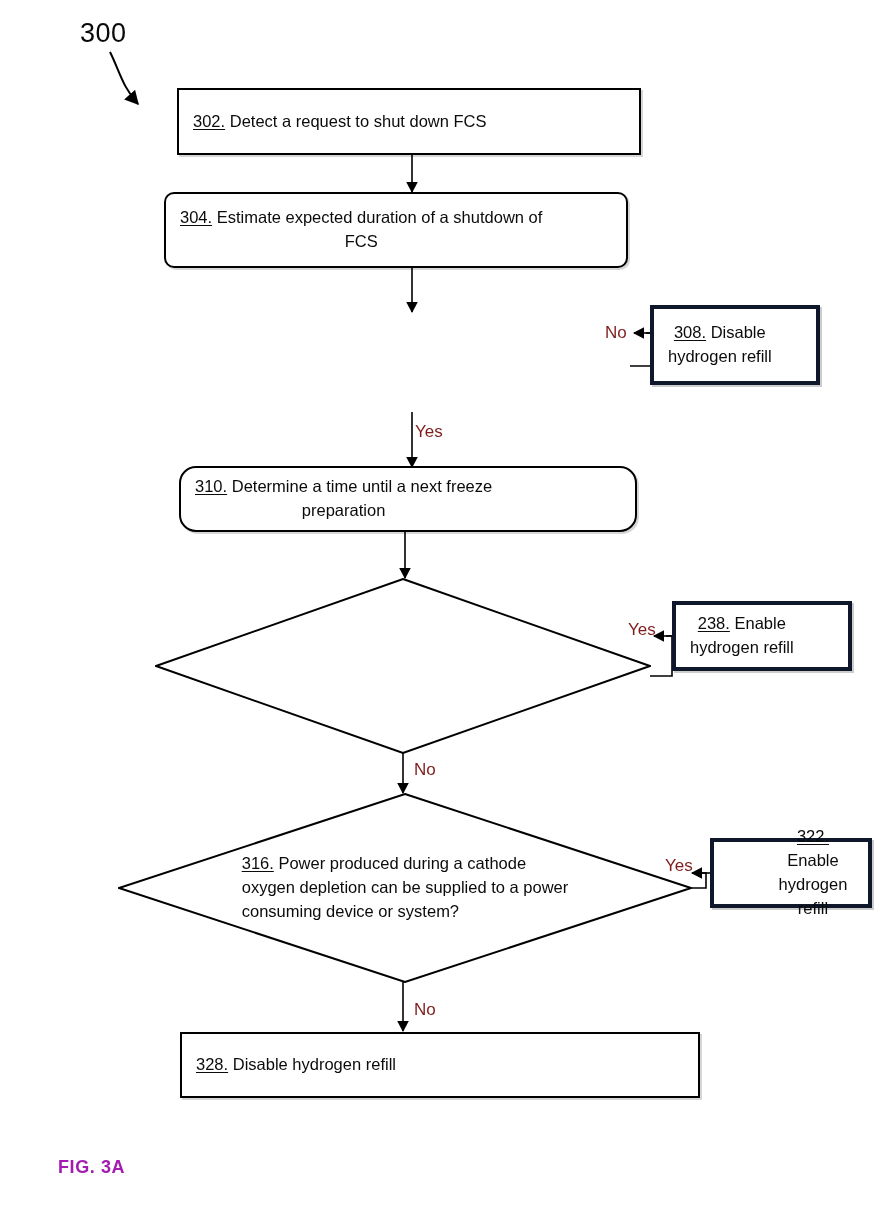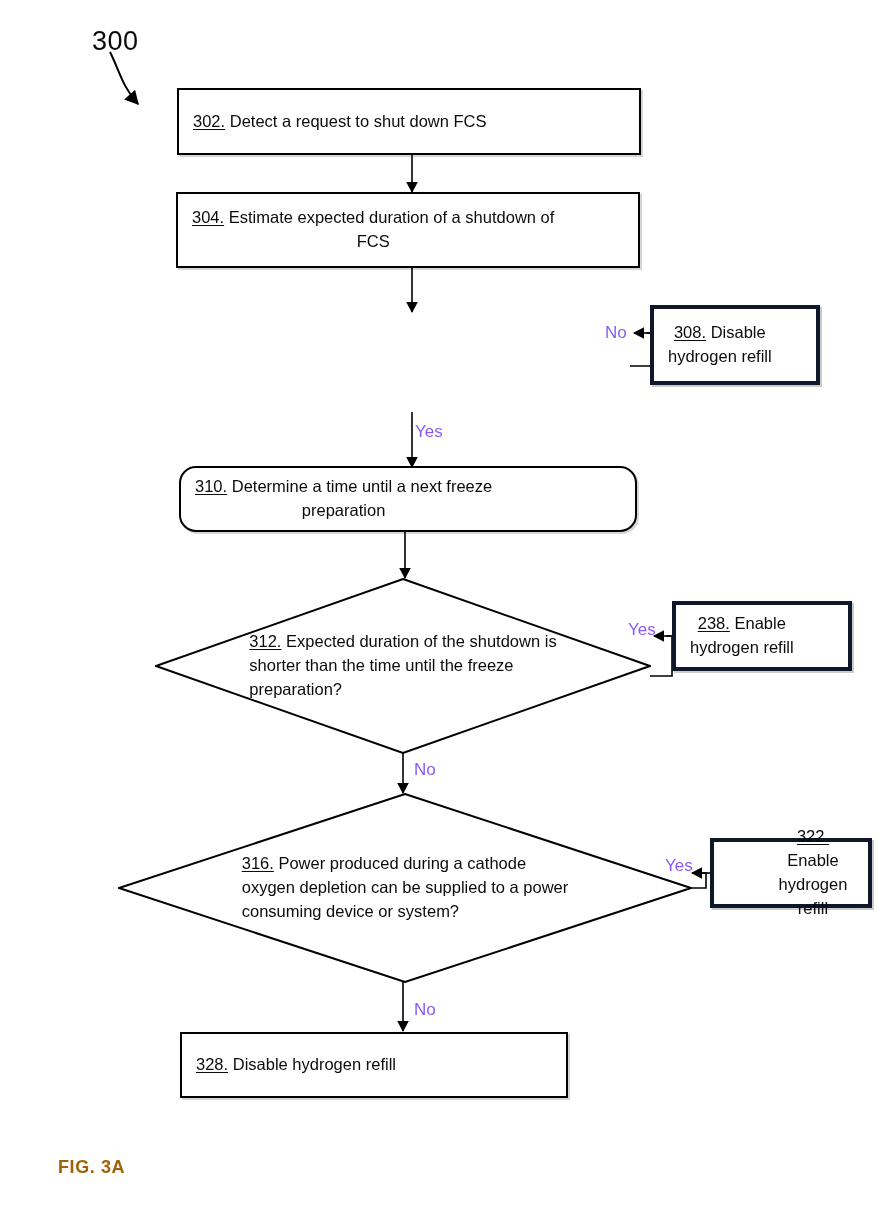--- a/index.html
+++ b/index.html
@@ -81,32 +81,32 @@
     position: absolute;
     left: 0;
     top: 0;
     z-index: 1;
   }
 
   
   .edge-label {
     position: absolute;
     font-size: 17px;
-    color: #8b5cf6;
+    color: #7f1d1d;
     font-family: "Liberation Sans", sans-serif;
     white-space: nowrap;
   }
 
   
   .caption {
     position: absolute;
     font-size: 18px;
     font-weight: bold;
     letter-spacing: 0.6px;
-    color: #a16207;
+    color: #a21caf;
   }
 </style>
 </head>
 <body>
 
 <div id="page">
 
   <svg id="svg-layer" viewBox="0 0 896 1207">
     <defs>
       <marker id="arrow" viewBox="0 0 12 12" refX="9.5" refY="6" markerWidth="8" markerHeight="8" orient="auto-start-reverse">
@@ -131,49 +131,46 @@
     <line x1="654" y1="636" x2="672" y2="636" stroke="#000000" stroke-width="1.6" marker-start="url(#arrow)"></line>
 
     <line x1="403" y1="752" x2="403" y2="793" stroke="#000000" stroke-width="1.6" marker-end="url(#arrow)"></line>
 
     <polyline points="692,888 706,888 706,873 702,873" stroke="#000000" stroke-width="1.6" fill="none"></polyline>
     <line x1="692" y1="873" x2="710" y2="873" stroke="#000000" stroke-width="1.6" marker-start="url(#arrow)"></line>
 
     <line x1="403" y1="980" x2="403" y2="1031" stroke="#000000" stroke-width="1.6" marker-end="url(#arrow)"></line>
   </svg>
 
-  <div class="fig-ref" style="left:80px; top:26px;margin-left:12px;">300</div>
+  <div class="fig-ref" style="left:80px; top:18px;">300</div>
 
   <div class="node proc" style="left:177px; top:88px; width:464px; height:67px;">
     <div class="node-text"><span class="num">302.</span><span> Detect a request to shut down FCS</span></div>
   </div>
 
-  <div class="node proc" style="left:176px; top:192px; width:464px; height:76px;">
+  <div class="node proc" style="left:164px; top:192px; width:464px; height:76px;border-radius:10px;">
     <div class="node-text"><span class="num">304.</span><span> Estimate expected duration of a shutdown of
 FCS</span></div>
   </div>
 
 
   <div class="node proc-thick" style="left:650px; top:305px; width:170px; height:80px;">
     <div class="node-text"><span class="num">308.</span><span> Disable
 hydrogen refill</span></div>
   </div>
 
   <div class="node proc" style="left:179px; top:466px; width:458px; height:66px;border-radius:17px;">
     <div class="node-text"><span class="num">310.</span><span> Determine a time until a next freeze
 preparation</span></div>
   </div>
 
   <div class="decision" style="left:155px; top:578px; width:496px; height:176px;">
     <svg width="496" height="176" viewBox="0 0 496 176">
       <polygon points="248,1 495,88 248,175 1,88" fill="#ffffff" stroke="#000000" stroke-width="2"></polygon>
     </svg>
-    <div class="node-text"><span class="num">312.</span><span> Expected duration of the shutdown is
-shorter than the time until the freeze
-preparation?</span></div>
   </div>
 
   <div class="node proc-thick" style="left:672px; top:601px; width:180px; height:70px;">
     <div class="node-text"><span class="num">238.</span><span> Enable
 hydrogen refill</span></div>
   </div>
 
   <div class="decision" style="left:118px; top:793px; width:574px; height:190px;">
     <svg width="574" height="190" viewBox="0 0 574 190">
       <polygon points="287,1 573,95 287,189 1,95" fill="#ffffff" stroke="#000000" stroke-width="2"></polygon>
@@ -181,21 +178,21 @@
     <div class="node-text"><span class="num">316.</span><span> Power produced during a cathode
 oxygen depletion can be supplied to a power
 consuming device or system?</span></div>
   </div>
 
   <div class="node proc-thick" style="left:710px; top:838px; width:162px; height:70px;padding-left:44px;">
     <div class="node-text"><span class="num">322.</span><span> Enable
 hydrogen refill</span></div>
   </div>
 
-  <div class="node proc" style="left:180px; top:1032px; width:388px; height:66px;">
+  <div class="node proc" style="left:180px; top:1032px; width:520px; height:66px;">
     <div class="node-text"><span class="num">328.</span><span> Disable hydrogen refill</span></div>
   </div>
 
   <div class="edge-label" style="left:605px; top:323px;">No</div>
   <div class="edge-label" style="left:415px; top:422px;">Yes</div>
   <div class="edge-label" style="left:628px; top:620px;">Yes</div>
   <div class="edge-label" style="left:414px; top:760px;">No</div>
   <div class="edge-label" style="left:665px; top:856px;">Yes</div>
   <div class="edge-label" style="left:414px; top:1000px;">No</div>
 

